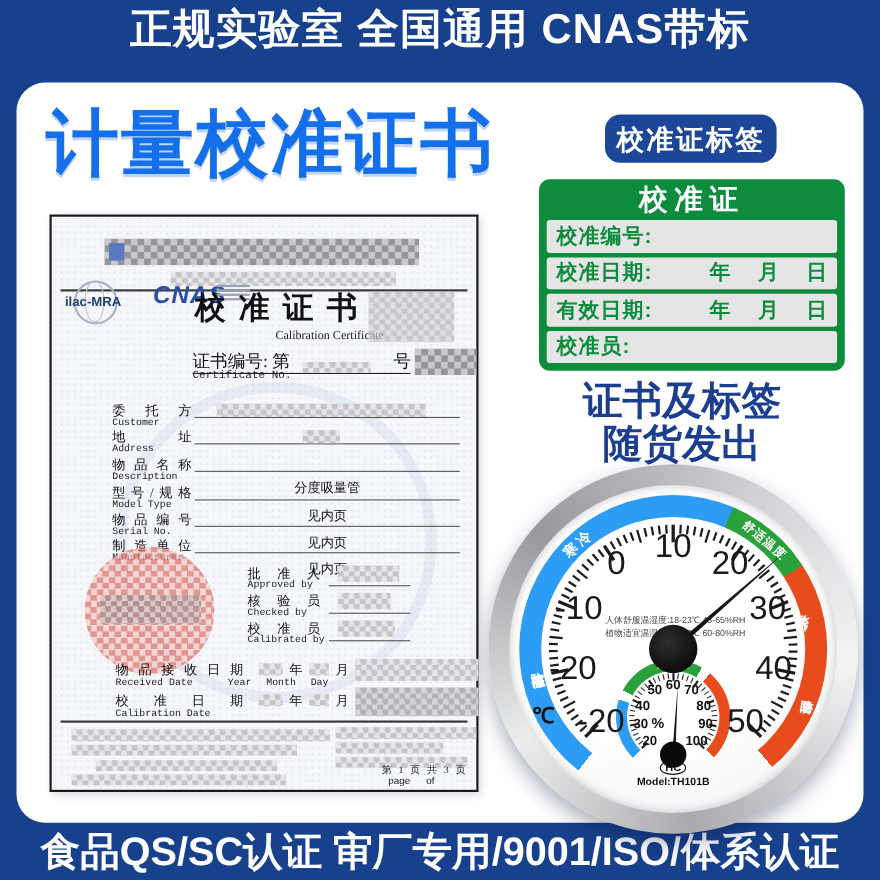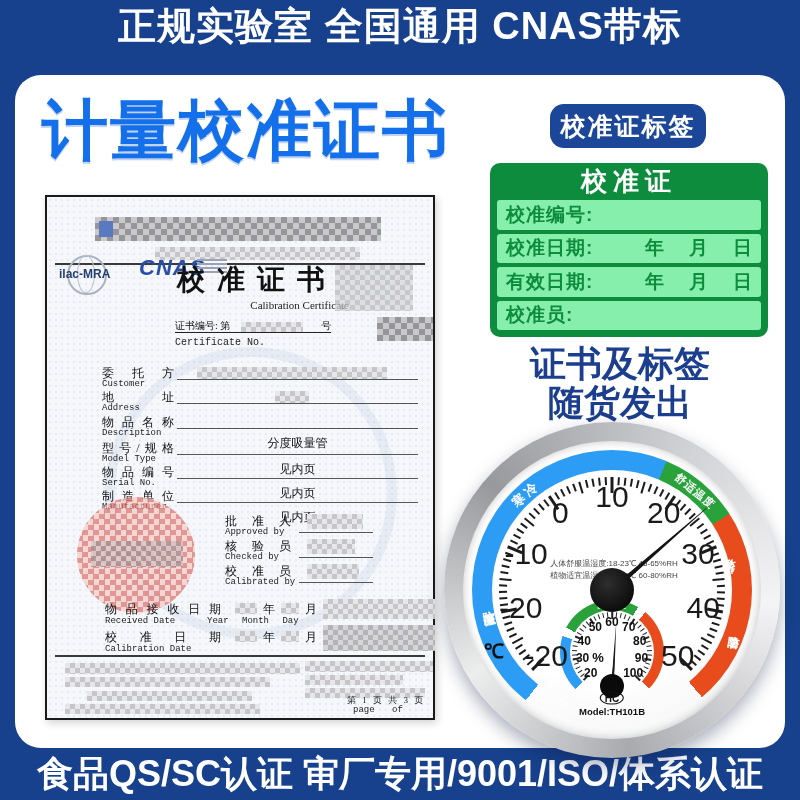--- a/index.html
+++ b/index.html
@@ -12,21 +12,21 @@
     color:#1470EA;letter-spacing:2px;text-shadow:0 2px 0 rgba(10,80,200,.25);}
   .label-btn{position:absolute;left:550px;top:104px;width:156px;height:44px;background:#1C4697;
     border-radius:14px;color:#fff;font-size:25px;font-weight:bold;display:flex;align-items:center;
     justify-content:center;letter-spacing:2px;z-index:2;}
   
   .green-card{position:absolute;left:490px;top:163px;width:278px;height:174px;background:#0E8C3E;
     border-radius:10px;z-index:2;}
   .gc-title{height:37px;display:flex;align-items:center;justify-content:center;color:#fff;
     font-size:26px;font-weight:bold;letter-spacing:6px;}
   .gc-rows{position:absolute;left:7px;right:7px;top:37px;bottom:7px;display:flex;flex-direction:column;gap:4px;}
-  .gc-row{flex:1;background:#86efac;border-radius:3px;position:relative;display:flex;align-items:center;
+  .gc-row{flex:1;background:#e5e5e5;border-radius:3px;position:relative;display:flex;align-items:center;
     color:#0E8C3E;font-weight:bold;font-size:19px;}
   .gc-label{padding-left:9px;letter-spacing:1px;}
   .gc-u{position:absolute;font-size:19px;}
   .gc-u.u0{left:148px}.gc-u.u1{left:192px}.gc-u.u2{left:236px}
   .note{position:absolute;left:500px;top:344px;width:240px;text-align:center;color:#1B3E8E;
     font-weight:bold;font-size:36px;line-height:39px;z-index:2;}
   
   .cert{position:absolute;left:45px;top:195px;width:390px;height:525px;background:#f5f7fa;
     background-image:radial-gradient(rgba(140,165,210,.16) 1px,transparent 1.2px);background-size:6px 6px;
     border:2px solid #1a1a1a;box-sizing:border-box;z-index:2;box-shadow:2px 3px 8px rgba(0,0,0,.18);}
@@ -40,21 +40,21 @@
   .globe{position:absolute;left:8px;top:0;width:36px;height:36px;border-radius:50%;border:2px solid #aab3c2;}
   .globe-in{position:absolute;left:18px;top:0;width:16px;height:36px;border-radius:50%;border:1.5px solid #bcc4d1;}
   .ilac-text{position:absolute;left:0;top:12px;font-size:12px;font-weight:bold;color:#25406f;}
   .logo-cnas{position:absolute;left:92px;top:58px;font-size:22px;font-weight:bold;font-style:italic;color:#2a4da8;letter-spacing:1px;}
   .cnas-small{position:absolute;left:150px;top:60px;width:30px;}
   .cnas-small div{height:2px;background:#9aa2b5;margin:2px 0;}
   .cert-title{position:absolute;left:118px;top:64px;width:184px;text-align:center;
     font-family:"DejaVu Serif",serif;font-size:28px;font-weight:bold;color:#111;letter-spacing:12px;}
   .cert-subtitle{position:absolute;left:118px;top:102px;width:184px;text-align:right;
     font-size:11px;color:#222;font-family:"Liberation Serif",serif;}
-  .certno{position:absolute;left:128px;top:122px;font-family:"Liberation Serif",serif;font-size:10px;color:#111;}
+  .certno{position:absolute;left:128px;top:122px;font-family:"Liberation Serif",serif;font-size:16px;color:#111;}
   .certno-line{border-bottom:1px solid #222;padding-bottom:1px;}
   .blank{display:inline-block;width:86px;height:12px;position:relative;vertical-align:bottom;}
   .certno-en{position:absolute;left:128px;top:140px;font-size:10px;color:#222;font-family:"Liberation Mono",monospace;}
   .f-row{position:absolute;left:0;width:100%;height:26px;}
   .f-zh{position:absolute;left:55px;width:72px;font-size:12px;font-family:"Liberation Serif",serif;color:#111;
     text-align:justify;text-align-last:justify;text-justify:inter-character;}
   .f-en{position:absolute;left:55px;top:14px;font-size:9px;color:#222;font-family:"Liberation Mono",monospace;}
   .f-line{position:absolute;left:130px;right:15px;top:14px;border-bottom:1px solid #555;}
   .f-val{position:absolute;left:130px;right:15px;top:1px;text-align:center;font-size:12px;
     font-family:"Liberation Serif",serif;color:#111;margin-top:20px;}
@@ -67,21 +67,21 @@
     text-align:justify;text-align-last:justify;text-justify:inter-character;}
   .s-en{position:absolute;left:0;top:14px;font-size:9px;color:#222;font-family:"Liberation Mono",monospace;}
   .s-line{position:absolute;left:74px;top:19px;width:74px;border-bottom:1px solid #555;}
   .d-row{position:absolute;left:58px;width:322px;height:30px;}
   .d-zh{position:absolute;left:0;width:116px;font-size:12px;font-family:"Liberation Serif",serif;color:#111;
     text-align:justify;text-align-last:justify;text-justify:inter-character;}
   .d-en{position:absolute;left:0;top:15px;font-size:9px;color:#222;font-family:"Liberation Mono",monospace;}
   .d-u{position:absolute;top:0;font-size:12px;font-family:"Liberation Serif",serif;color:#111;}
   .d-uen{position:absolute;left:102px;top:15px;font-size:9px;color:#222;font-family:"Liberation Mono",monospace;word-spacing:8px;}
   .page-zh{position:absolute;left:300px;top:497px;font-size:9px;font-family:"Liberation Serif",serif;color:#222;letter-spacing:2px;}
-  .page-en{position:absolute;left:306px;top:508px;font-size:9px;font-family:Liberation Mono, monospace;color:#222;word-spacing:12px;}
+  .page-en{position:absolute;left:306px;top:508px;font-size:9px;font-family:Liberation Sans, sans-serif;color:#222;word-spacing:12px;}
   
   .dial{position:absolute;left:444px;top:422px;width:336px;height:336px;border-radius:50%;z-index:5;
     background:conic-gradient(from 30deg,#d2d3d6,#f4f4f6 18%,#a9aaae 40%,#eceded 58%,#98999d 78%,#d2d3d6);
     box-shadow:0 8px 18px rgba(10,20,60,.35);}
   .dial-face{position:absolute;left:19px;top:19px;width:298px;height:298px;border-radius:50%;
     background:radial-gradient(circle at 42% 32%,#ffffff 55%,#eff0f2);box-shadow:inset 0 0 10px rgba(0,0,0,.22);}
   .band{position:absolute;left:28px;top:28px;width:280px;height:280px;border-radius:50%;
     background:conic-gradient(from -142deg,#2D9CF4 0deg 165deg,#2AA23C 165deg 199deg,#E84B1C 199deg 282deg,transparent 282deg 360deg);}
   .band-hole{position:absolute;left:48px;top:48px;width:240px;height:240px;border-radius:50%;
     background:radial-gradient(circle at 45% 35%,#ffffff 62%,#f2f2f4);}

